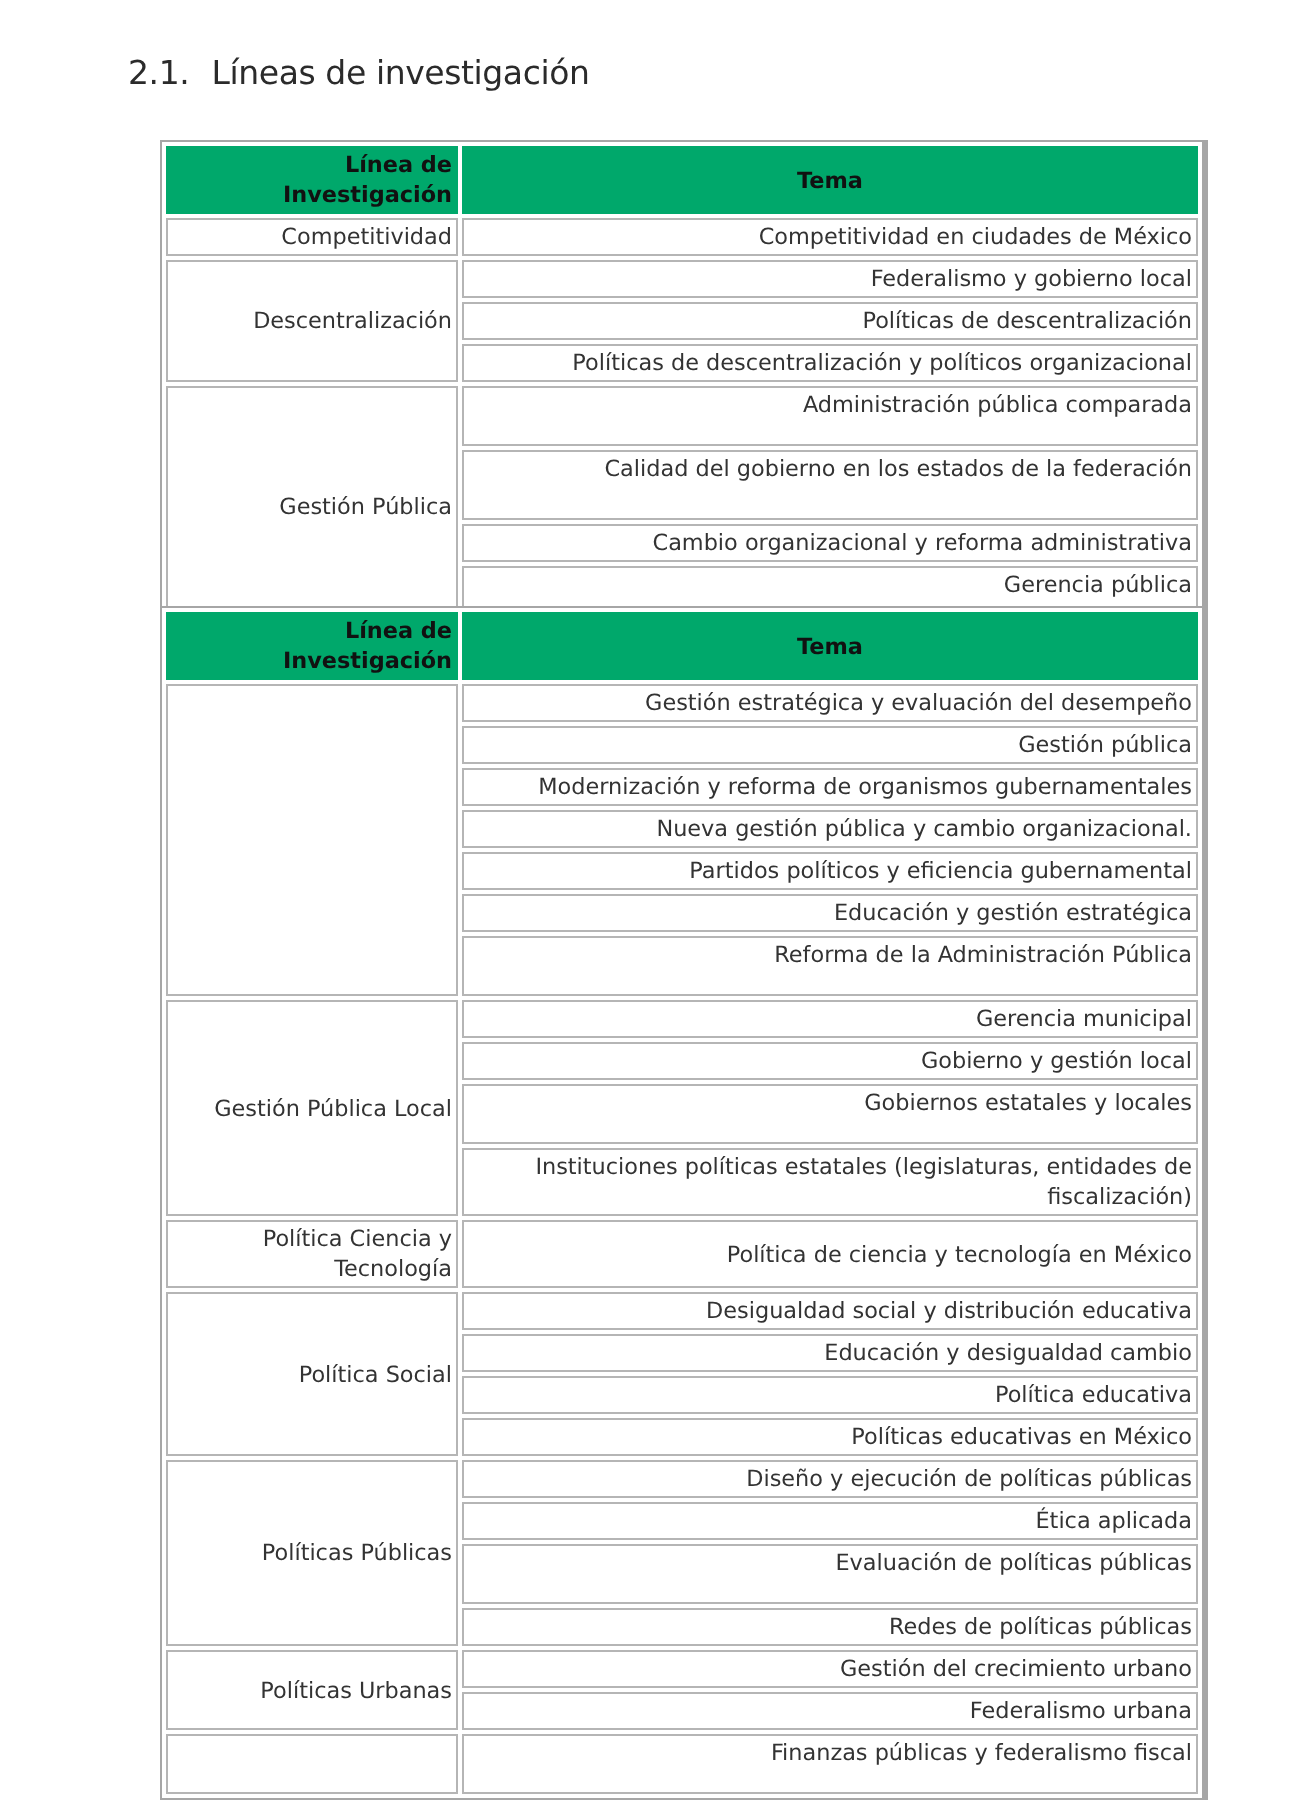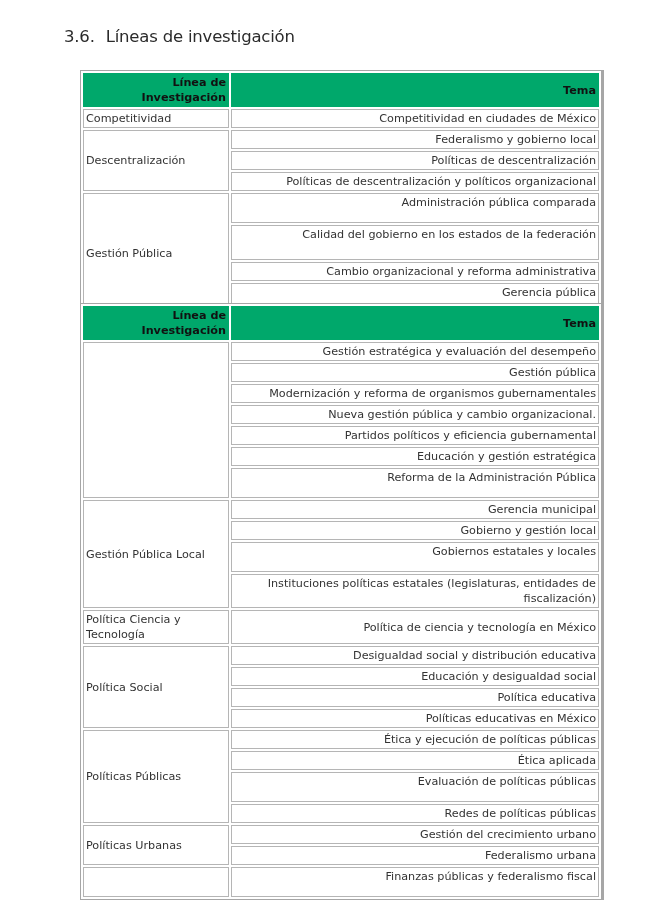--- a/index.html
+++ b/index.html
@@ -6,34 +6,34 @@
   body { width: 657px; height: 910px; position: relative; overflow: hidden;
          font-family: "DejaVu Sans", sans-serif; color: #333333; }
   .heading { position: absolute; left: 64px; top: 27px; font-size: 16.5px; color: #2b2b2b; letter-spacing: -0.2px; }
   .heading .num { margin-right: 6px; }
   table.rt { position: absolute; left: 80px; border-collapse: separate; border-spacing: 2px;
              border: 1px solid #a6a6a6; border-right: 3px solid #a6a6a6; background: #fff;
              font-size: 11.2px; width: 524px; table-layout: fixed; }
   table.rt td, table.rt th { border: 1px solid #b5b5b5; padding: 1px 2px; vertical-align: top; line-height: 15px; }
   table.rt th { background: #00a86b; color: #111; font-weight: bold; height: 26px; vertical-align: middle; border-color: #00a86b; }
   table.rt th.c1 { text-align: right; padding-left: 4px; }
-  table.rt th.c2 { text-align: right; margin-top: 20px; }
-  table.rt td.line { text-align: left; vertical-align: middle; color: #333; }
+  table.rt th.c2 { text-align: center; margin-top: 20px; }
+  table.rt td.line { text-align: right; vertical-align: middle; color: #333; }
   table.rt td.topic { text-align: right; color: #333; }
   col.c1 { width: 146px; }
   #t1 { top: 70px; }
   #t2 { top: 303px; }
   td.tall { height: 26px; }
   td.two { height: 31px; }
 </style>
 </head>
 <body>
 
 <div class="heading">
-  <span class="num">3.6.</span>
+  <span class="num">2.1.</span>
   <span>Líneas de investigación</span>
 </div>
 
 <table class="rt" id="t1">
   <colgroup>
       <col class="c1">
       <col>
     </colgroup>
   <thead>
     <tr>
@@ -124,32 +124,32 @@
     <tr>
       <td class="line">Política Ciencia y Tecnología</td>
       <td class="topic" style="vertical-align:middle">Política de ciencia y tecnología en México</td>
     </tr>
 
     <tr>
       <td class="line" rowspan="4">Política Social</td>
       <td class="topic">Desigualdad social y distribución educativa</td>
     </tr>
     <tr>
-        <td class="topic">Educación y desigualdad social</td>
+        <td class="topic">Educación y desigualdad cambio</td>
       </tr>
     <tr>
         <td class="topic">Política educativa</td>
       </tr>
     <tr>
         <td class="topic">Políticas educativas en México</td>
       </tr>
 
     <tr>
       <td class="line" rowspan="4">Políticas Públicas</td>
-      <td class="topic">Ética y ejecución de políticas públicas</td>
+      <td class="topic">Diseño y ejecución de políticas públicas</td>
     </tr>
     <tr>
         <td class="topic">Ética aplicada</td>
       </tr>
     <tr>
         <td class="topic tall">Evaluación de políticas públicas</td>
       </tr>
     <tr>
         <td class="topic">Redes de políticas públicas</td>
       </tr>

